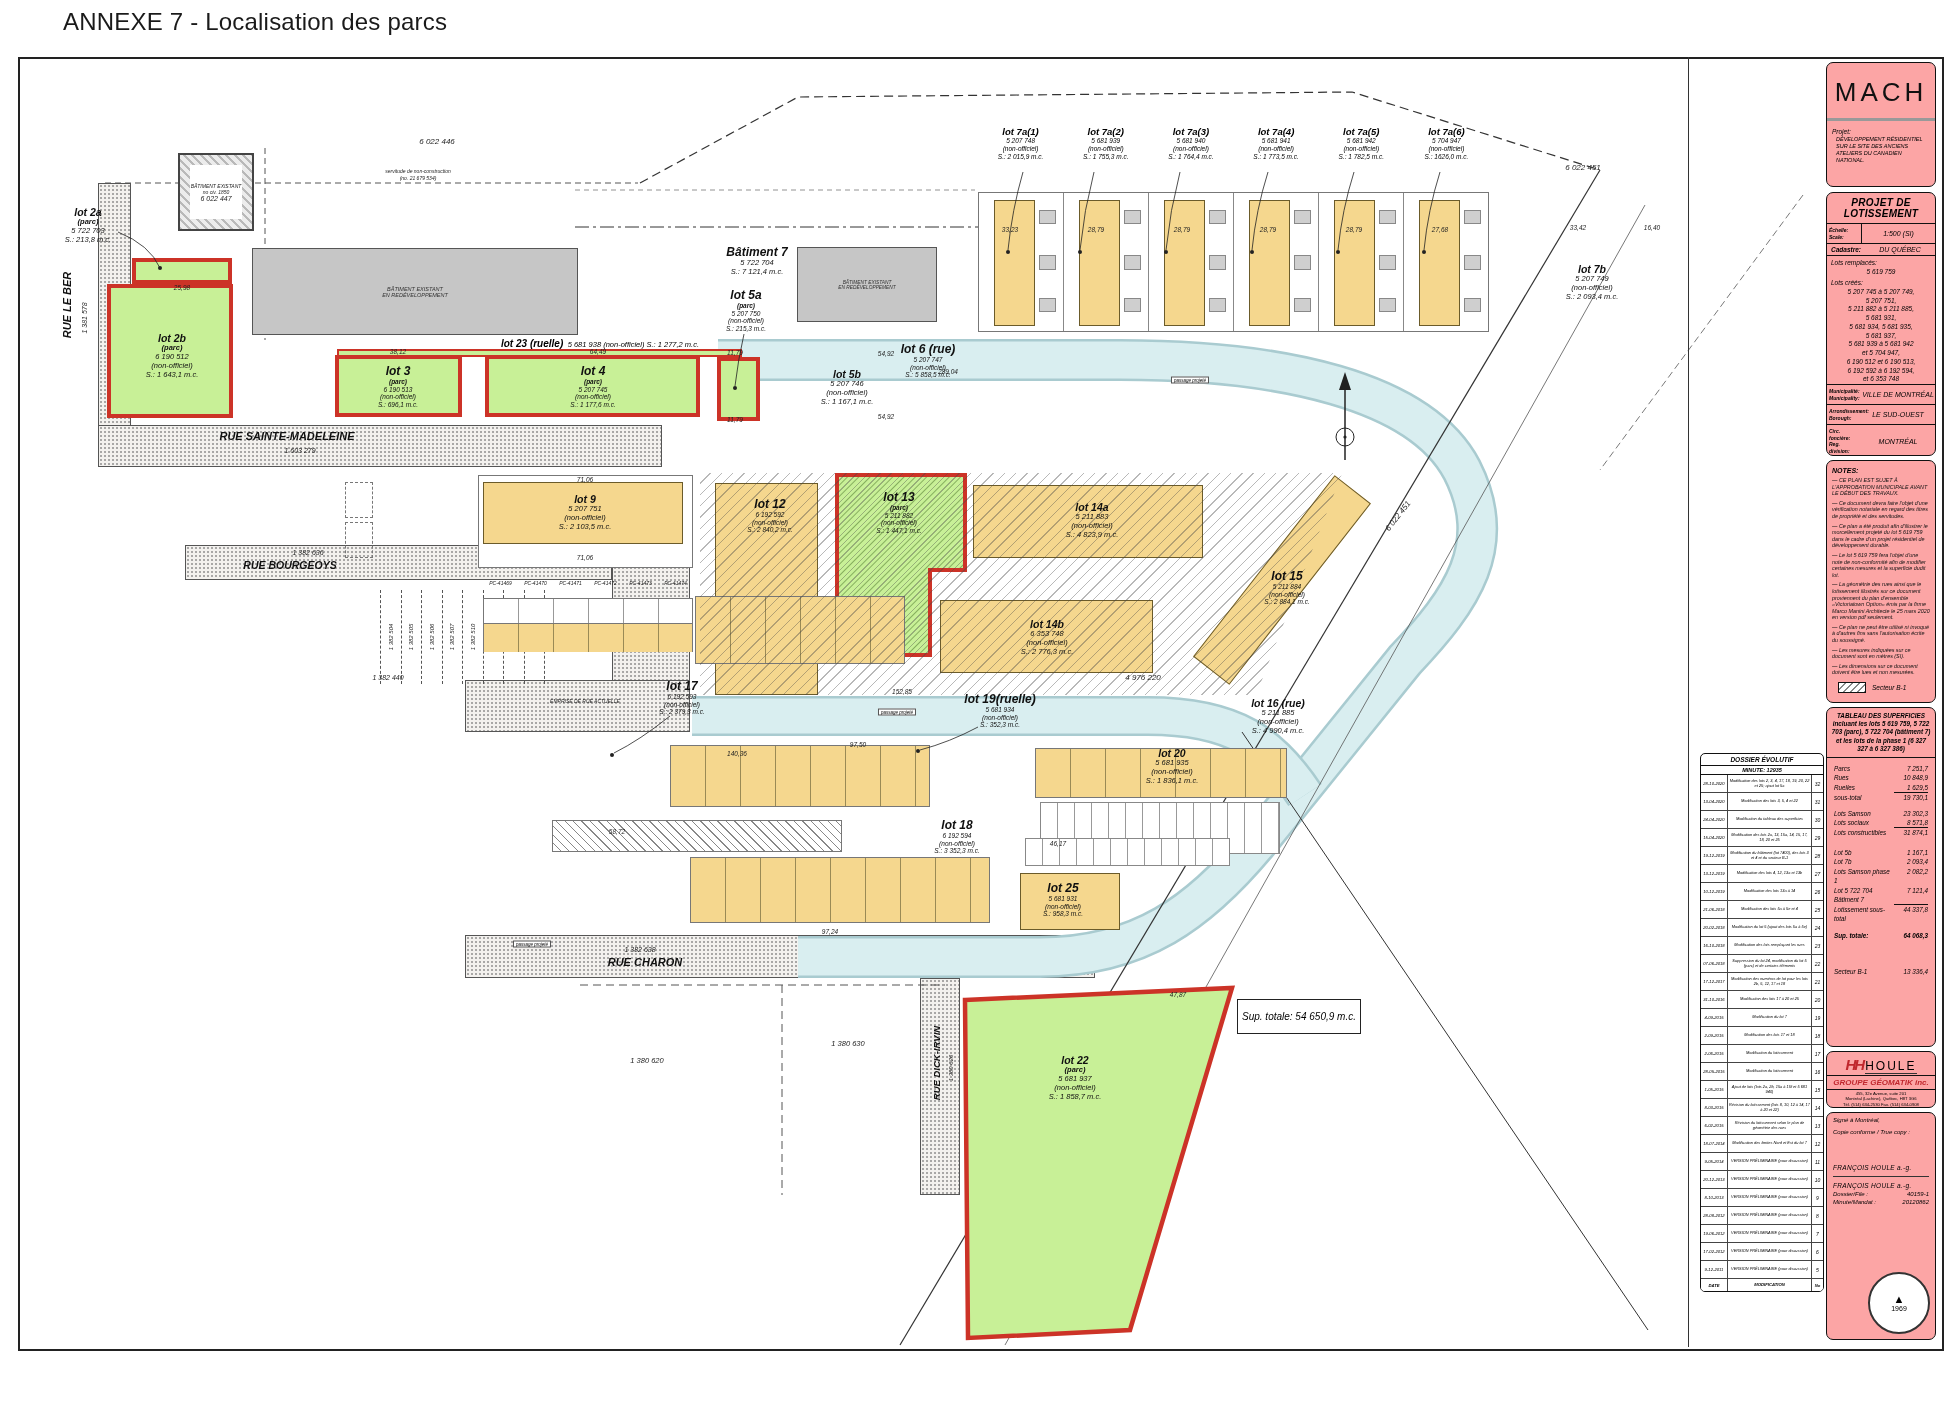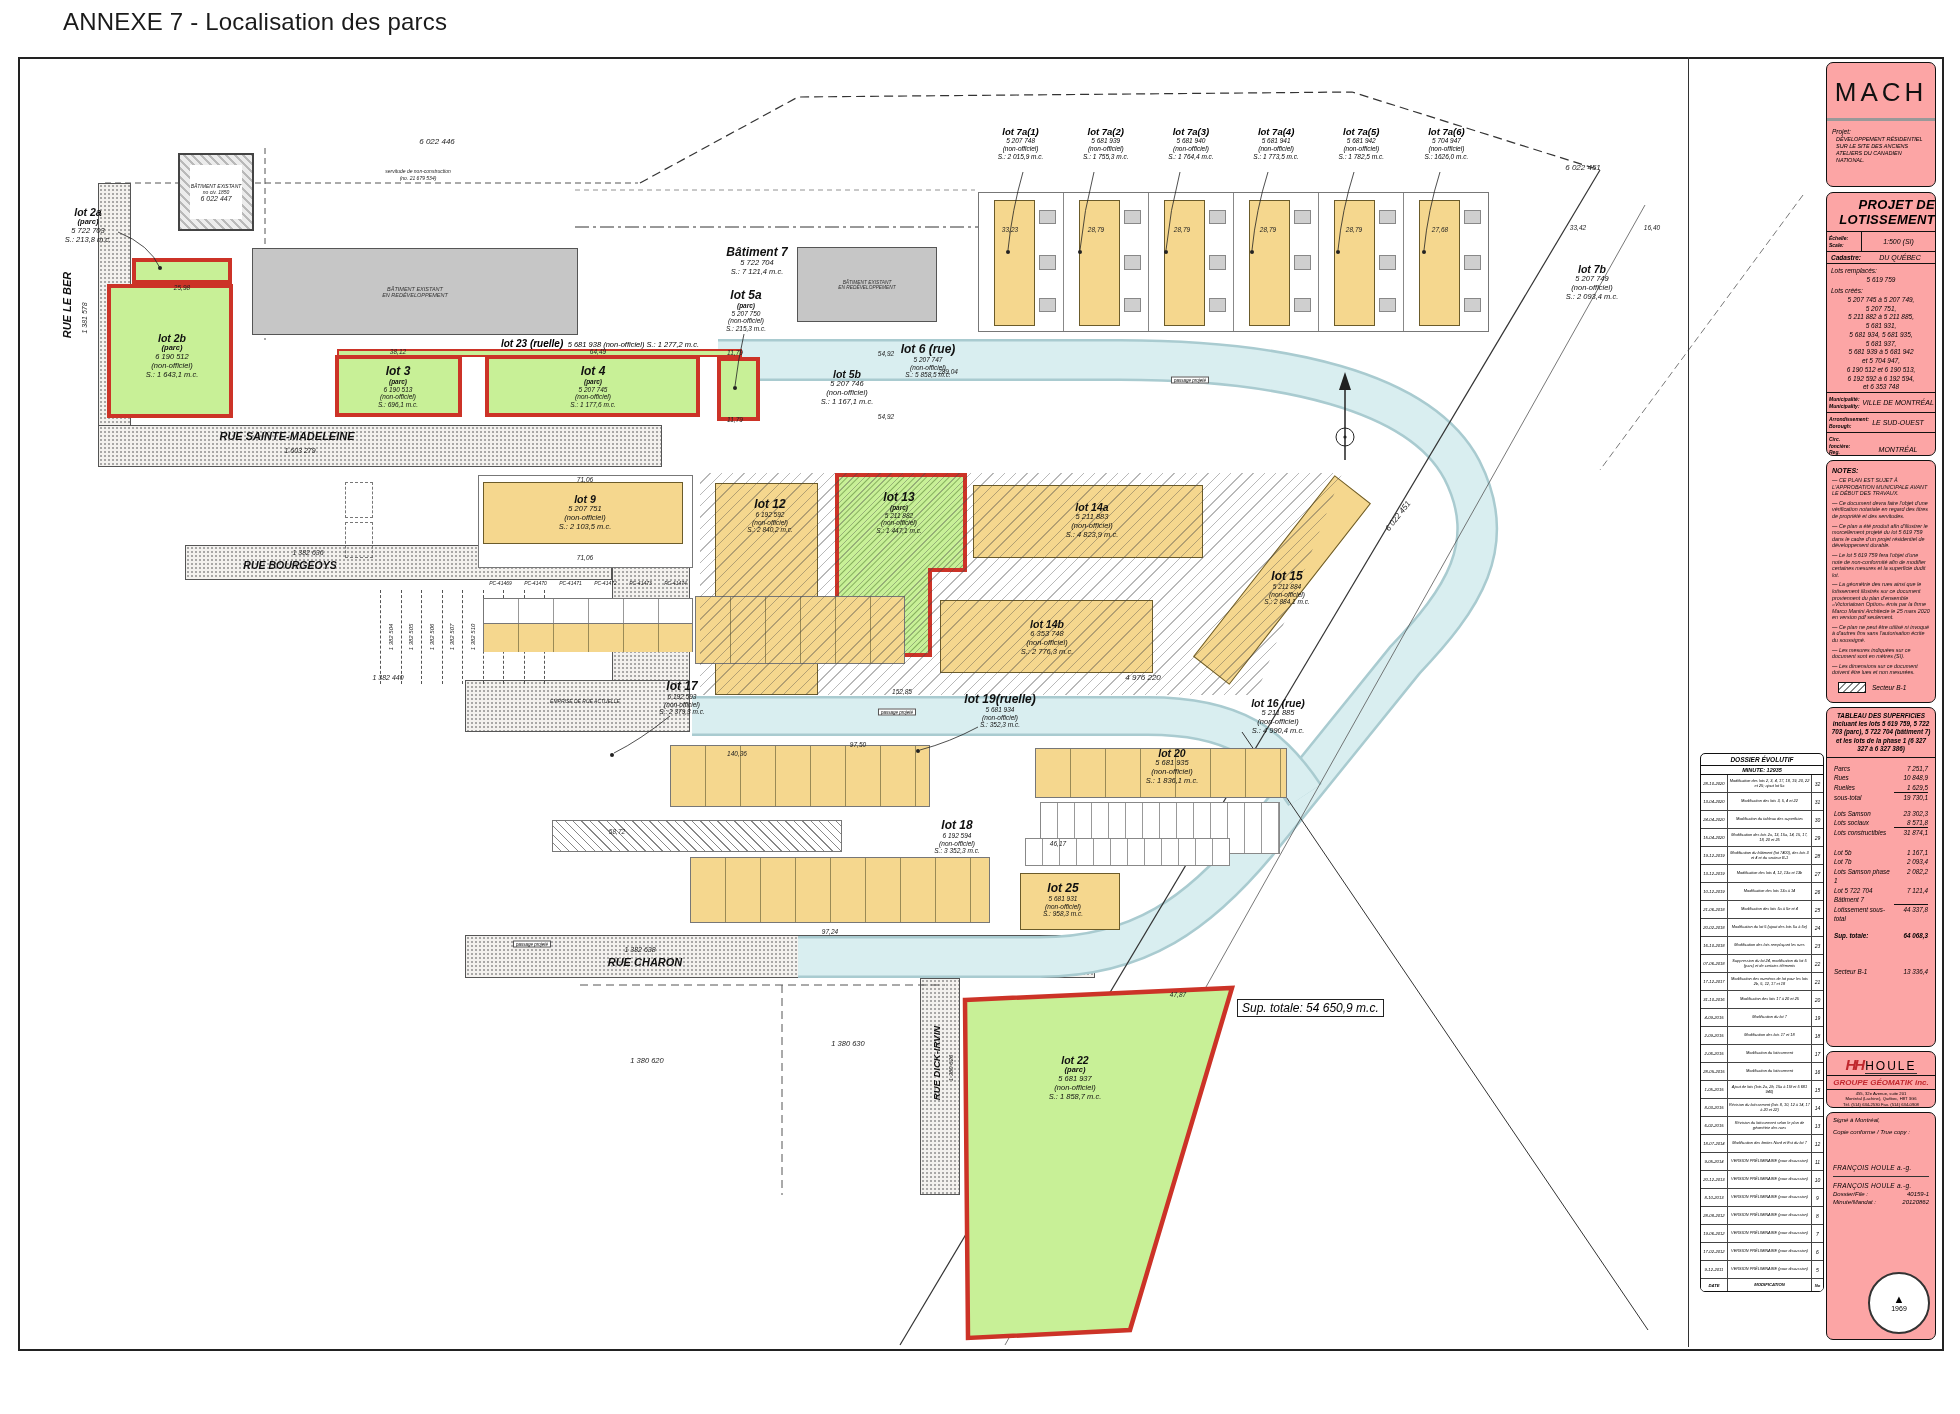--- a/index.html
+++ b/index.html
@@ -45,37 +45,37 @@
   .inline{position:absolute;transform:translate(-50%,-50%);white-space:nowrap;font-style:italic;z-index:5;}
   .inline .n{font-weight:bold;font-size:10px;}
   .inline .s{font-size:7.5px;}
   .dim{position:absolute;transform:translate(-50%,-50%);font-size:6.5px;font-style:italic;color:#222;z-index:5;white-space:nowrap;}
   .st{position:absolute;transform:translate(-50%,-50%);font-weight:bold;font-style:italic;color:#111;z-index:5;white-space:nowrap;}
   .cad{position:absolute;transform:translate(-50%,-50%);font-style:italic;color:#222;z-index:5;white-space:nowrap;}
   .vert{transform:translate(-50%,-50%) rotate(-90deg) !important;}
   .rot52{transform:translate(-50%,-50%) rotate(-52deg) !important;}
   .tiny{font-size:5px;}
   .passage{position:absolute;transform:translate(-50%,-50%);font-size:4.5px;font-style:italic;border:.5px solid #555;background:#fff;padding:0 2px;z-index:5;white-space:nowrap;}
-  .supbox{position:absolute;left:1237px;top:999px;border:1px solid #222;background:#fff;font-size:12px;font-style:italic;padding:1px 4px;z-index:5;white-space:nowrap;}
+  .supbox{position:absolute;left:1237px;top:999px;border:1px solid #222;background:#fff;font-size:10px;font-style:italic;padding:11px 4px;z-index:5;white-space:nowrap;}
   .strips{position:absolute;left:380px;top:590px;width:165px;height:94px;display:flex;z-index:2;}
   .strip{flex:1;border-left:1px dashed #555;position:relative;}
   .strip:last-child{border-right:1px dashed #555;}
   .strip span{position:absolute;left:50%;top:50%;transform:translate(-50%,-50%) rotate(-90deg);font-size:6px;font-style:italic;white-space:nowrap;color:#222;}
   .pcrow{position:absolute;left:483px;top:580px;width:210px;display:flex;z-index:5;}
   .pcrow span{flex:1;font-size:5px;text-align:center;font-style:italic;color:#222;}
   .pcbox{position:absolute;left:483px;top:598px;width:210px;height:54px;border:1px solid #777;background:repeating-linear-gradient(90deg,#fff 0 34px,#999 34px 35px);z-index:3;box-sizing:border-box;}
   .pcbox .band{position:absolute;left:0;right:0;top:24px;height:28px;background:repeating-linear-gradient(90deg,#f5d78e 0 34px,#9a8a55 34px 35px);border-top:1px solid #777;}
   .dash{position:absolute;border:1px dashed #777;box-sizing:border-box;z-index:2;background:transparent;}
   
   .panel{position:absolute;left:1826px;width:110px;border:1px solid #111;border-radius:7px;background:#fca5a5;z-index:7;box-sizing:border-box;overflow:hidden;}
   .p-pad{padding:4px 5px;}
   .mach{font-size:26px;letter-spacing:4px;text-align:center;font-weight:400;color:#111;padding:14px 0 10px;border-bottom:3px solid #999;}
   .projet-l{font-size:6.5px;font-style:italic;margin:3px 0 1px;}
   .projet-t{font-size:5.5px;font-style:italic;line-height:1.25;padding-left:4px;}
-  .ptitle{font-size:13px;font-weight:bold;font-style:italic;text-align:right;border-bottom:1px solid #111;padding:4px 0;letter-spacing:.3px;}
+  .ptitle{font-size:10px;font-weight:bold;font-style:italic;text-align:center;border-bottom:1px solid #111;padding:4px 0;letter-spacing:.3px;}
   .p2row{display:flex;border-bottom:1px solid #111;align-items:center;}
   .p2l{width:30px;font-size:5px;font-weight:bold;font-style:italic;border-right:1px solid #111;padding:3px 2px;line-height:1.3;}
   .p2v{flex:1;font-size:7px;font-style:italic;text-align:center;}
   .pline{font-size:6.5px;font-style:italic;padding:2px 4px;}
   .pnum{font-size:6.5px;font-style:italic;text-align:center;line-height:1.35;}
   .pbot{display:flex;border-top:1px solid #111;align-items:center;}
   .pbot .p2l{border-right:none;}
   .notes-t{font-size:7px;font-weight:bold;font-style:italic;margin:2px 0 3px;}
   .note{font-size:5.4px;font-style:italic;line-height:1.22;margin-bottom:3px;color:#111;}
   .legend{display:flex;align-items:center;gap:6px;margin:6px 0 2px 6px;}

